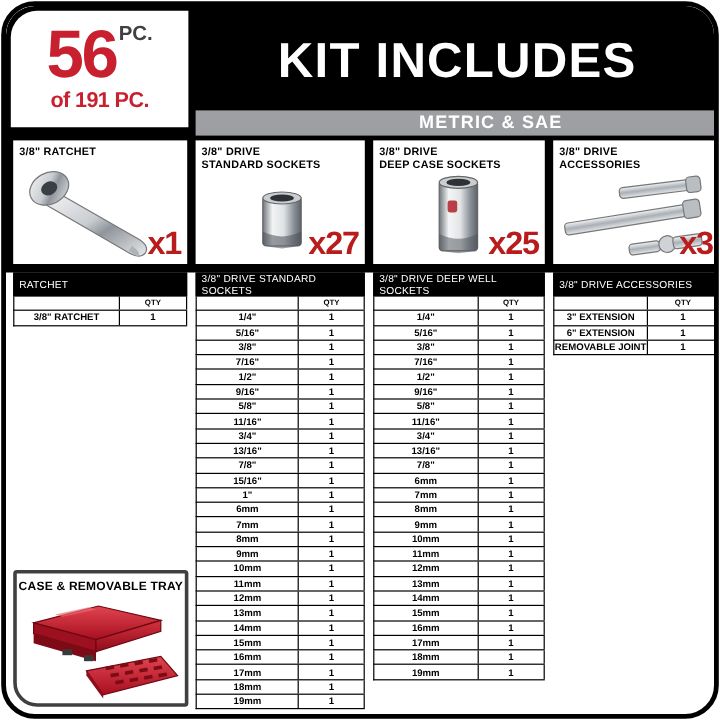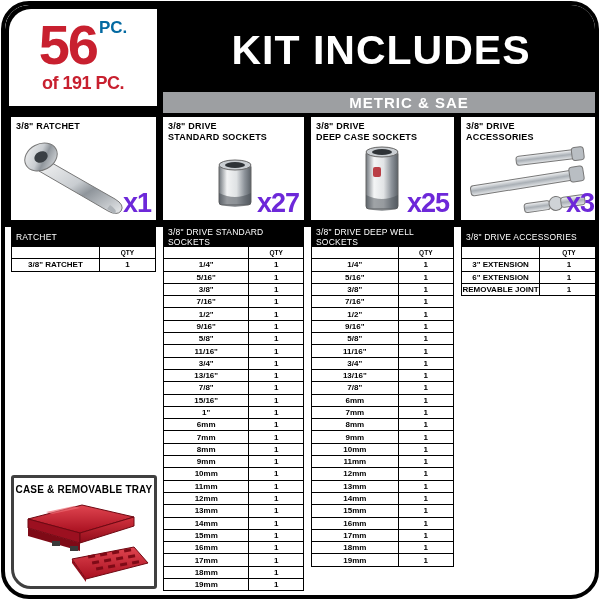--- a/index.html
+++ b/index.html
@@ -16,40 +16,40 @@
   .header-bg{
     position:absolute;left:0;top:0;width:598px;height:222px;background:#000;
     border-radius:24px 24px 0 0;
   }
   .count-box{
     position:absolute;left:4px;top:4px;width:148px;height:97px;background:#fff;
     border-radius:22px 0 0 0;display:flex;flex-direction:column;align-items:center;justify-content:center;
   }
   .count-line{display:flex;align-items:flex-start;line-height:0.85;}
   .count-big{font-size:56px;font-weight:bold;color:#C8202F;letter-spacing:-2px;}
-  .count-unit{font-size:17px;font-weight:bold;color:#0369a1;margin-left:2px;margin-bottom:3px;}
+  .count-unit{font-size:17px;font-weight:bold;color:#404040;margin-left:2px;margin-bottom:3px;}
   .count-sub{font-size:18px;font-weight:bold;color:#C8202F;margin-top:4px;letter-spacing:-0.5px;}
   .kit-title{
     position:absolute;left:158px;top:7px;width:436px;height:76px;
     display:flex;align-items:center;justify-content:center;
     color:#fff;font-size:41px;font-weight:bold;letter-spacing:1px;
   }
   .metric-banner{
     position:absolute;left:158px;top:87px;width:492px;height:21px;background:#9D9FA2;
     display:flex;align-items:center;justify-content:center;
     color:#fff;font-size:15px;font-weight:bold;letter-spacing:1px;
   }
   
   .panel{position:absolute;top:112px;height:103px;background:#fff;}
   .panel .ptitle{
     position:absolute;left:5px;top:4px;font-size:9px;font-weight:bold;color:#000;
     line-height:1.2;letter-spacing:0.2px;
   }
   .panel .pqty{
-    position:absolute;right:5px;bottom:1px;font-size:27px;font-weight:bold;color:#6d28d9;
+    position:absolute;right:5px;bottom:1px;font-size:27px;font-weight:bold;color:#b91c1c;
     letter-spacing:-1px;
   }
   .panel svg{position:absolute;}
   
   .table{position:absolute;top:222px;background:#fff;}
   .thead{
     background:#000;color:#fff;height:20px;display:flex;align-items:center;
     padding-left:4px;font-size:8.5px;font-weight:normal;letter-spacing:0.2px;
     border:1px solid #000;box-sizing:border-box;
   }

